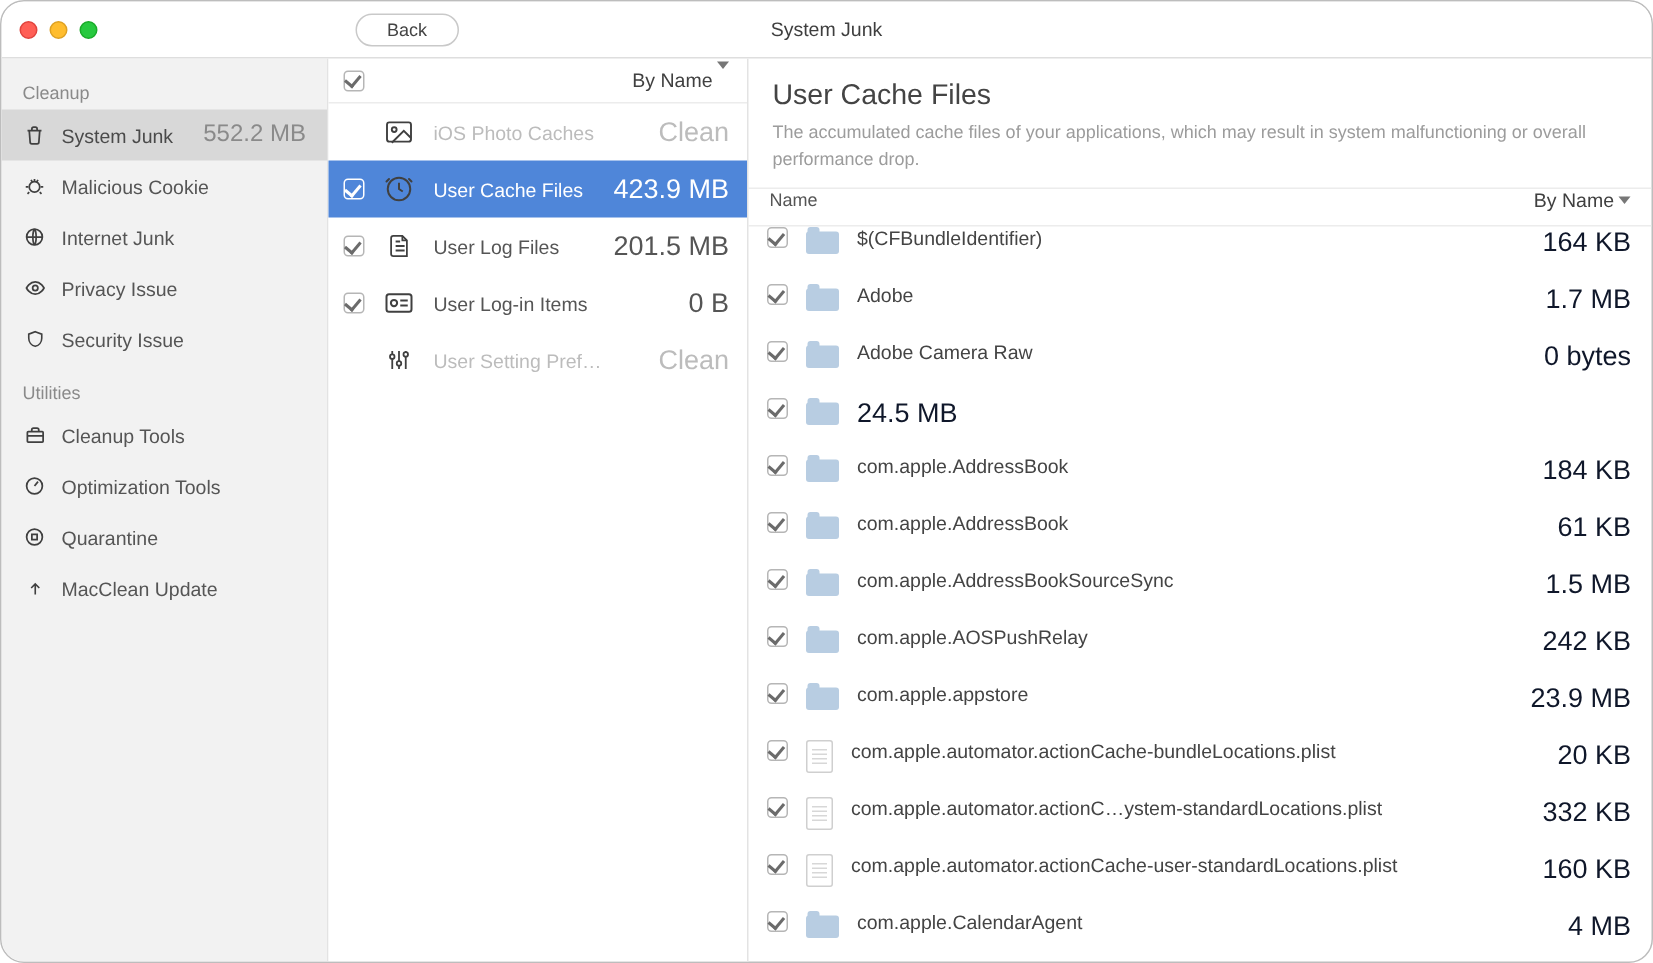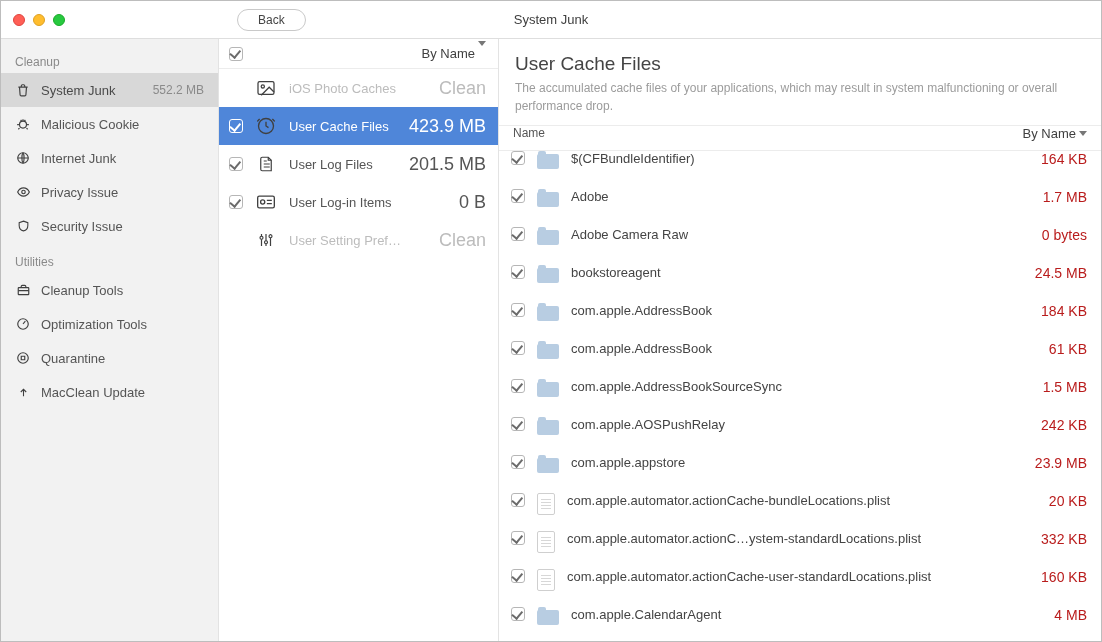--- a/index.html
+++ b/index.html
@@ -1,35 +1,35 @@
 <!DOCTYPE html>
 <html><head>
 <meta charset="utf-8">
 <style>
 *{margin:0;padding:0;box-sizing:border-box;font-family:-apple-system,"Helvetica Neue",Helvetica,Arial,sans-serif;font-size:13px;color:#404040;-webkit-font-smoothing:antialiased}
 html,body{height:100%}
 body{background:#fff}
-.app{width:1102px;height:642px;border:1px solid #bdbdbd;border-radius:0;overflow:hidden;display:flex;flex-direction:column;background:#fff}
+.app{width:1102px;height:642px;border:1px solid #bdbdbd;border-radius:16px;overflow:hidden;display:flex;flex-direction:column;background:#fff}
 
 .titlebar{height:38px;display:flex;align-items:center;border-bottom:1px solid #dedede;position:relative;background:#fff}
 .traffic{display:flex;gap:8px;padding-left:12px;width:218px;align-items:center}
 .dot{width:12px;height:12px;border-radius:50%}
 .dot.red{background:#ff5f56;border:1px solid #e0443e}
 .dot.yellow{background:#ffbd2e;border:1px solid #dea123}
 .dot.green{background:#27c93f;border:1px solid #1aab29}
 .back-wrap{width:280px;display:flex;align-items:center;padding-left:18px}
 .back-btn{height:22px;padding:0 20px;border:1px solid #c9c9c9;border-radius:11px;background:#fff;font-size:12px;color:#444;cursor:pointer}
 .title{position:absolute;left:0;right:0;text-align:center;font-size:13px;color:#3e3e3e;pointer-events:none}
 
 .main{flex:1;display:flex;min-height:0}
 .sidebar{width:218px;background:#f2f2f2;border-right:1px solid #e3e3e3;padding-top:10px}
 .sb-header{padding:6px 14px 4px;font-size:12px;color:#8a8a8a}
 .sb-item{height:34px;display:flex;align-items:center;padding:0 14px;gap:10px;cursor:pointer}
 .sb-item .txt{flex:1;color:#555}
-.sb-item .badge{font-size:12px;color:#9b9b9b}
+.sb-item .badge{font-size:16px;color:#9b9b9b}
 .sb-item.active{background:#d8d8d8}
 .sb-item.active .txt{color:#4a4a4a}
 .sb-item.active .badge{color:#8a8a8a}
 .sb-icon{width:16px;height:16px;display:flex;align-items:center;justify-content:center;color:#7d7d7d}
 .sb-item.active .sb-icon{color:#6b6b6b}
 
 .mid{width:280px;border-right:1px solid #e3e3e3;display:flex;flex-direction:column;background:#fff}
 .mid-head{height:30px;display:flex;align-items:center;padding:0 12px 0 10px;border-bottom:1px solid #ececec;gap:8px}
 .spacer{flex:1}
 .sort-lbl{font-size:12px;color:#555}
@@ -51,21 +51,21 @@
 .detail{flex:1;display:flex;flex-direction:column;min-width:0}
 .detail-head{padding:14px 16px 10px}
 .detail-head h2{font-size:19px;font-weight:400;color:#444;margin-bottom:4px}
 .detail-head p{font-size:12px;color:#9c9c9c;line-height:1.5}
 .dt-cols{height:26px;border-top:1px solid #ececec;border-bottom:1px solid #ececec;display:flex;align-items:flex-start;padding:0 14px}
 .dt-cols .n{flex:1;font-size:12px;color:#555}
 .dt-cols .s{font-size:12px;color:#555;display:flex;align-items:center}
 .dt-list{flex:1;overflow:auto}
 .dt-row{height:38px;display:flex;padding:0 14px 0 12px;gap:12px}
 .dt-row .fname{flex:1;color:#444;white-space:nowrap;overflow:hidden;text-overflow:ellipsis}
-.dt-row .fsize{color:#b91c1c;font-size:14px}
+.dt-row .fsize{color:#0f172a;font-size:18px}
 .folder-icon{width:22px;height:18px;position:relative;flex-shrink:0}
 .folder-icon::before{content:"";position:absolute;top:0;left:1px;width:8px;height:4px;background:#b8cde2;border-radius:2px 2px 0 0}
 .folder-icon::after{content:"";position:absolute;top:3px;left:0;right:0;bottom:0;background:#b8cde2;border-radius:2px}
 .file-icon{width:18px;height:22px;border:1px solid #cfcfcf;border-radius:2px;flex-shrink:0;position:relative;background:#fff}
 .file-icon::before{content:"";position:absolute;left:3px;right:3px;top:5px;height:1px;background:#d7d7d7;box-shadow:0 3px 0 #d7d7d7,0 6px 0 #d7d7d7,0 9px 0 #d7d7d7}
 svg{display:block}
 </style>
 </head>
 <body>
 
@@ -270,21 +270,20 @@
           </div>
           <div class="dt-row">
             <span class="chk"></span>
             <span class="folder-icon"></span>
             <span class="fname">Adobe Camera Raw</span>
             <span class="fsize">0 bytes</span>
           </div>
           <div class="dt-row">
             <span class="chk"></span>
             <span class="folder-icon"></span>
-            <span class="fname">bookstoreagent</span>
             <span class="fsize">24.5 MB</span>
           </div>
           <div class="dt-row">
             <span class="chk"></span>
             <span class="folder-icon"></span>
             <span class="fname">com.apple.AddressBook</span>
             <span class="fsize">184 KB</span>
           </div>
           <div class="dt-row">
             <span class="chk"></span>

